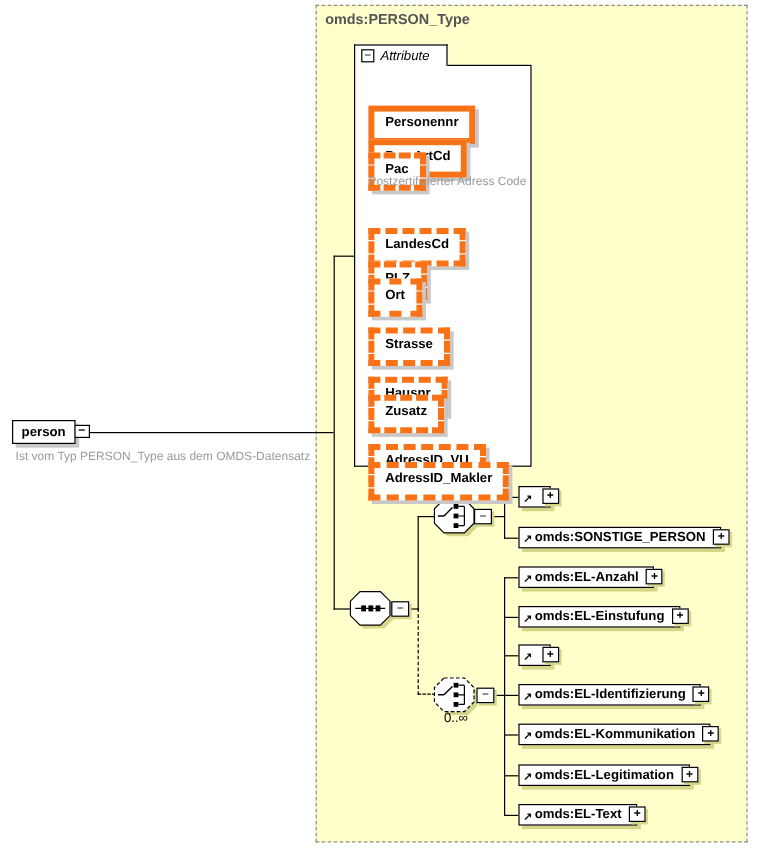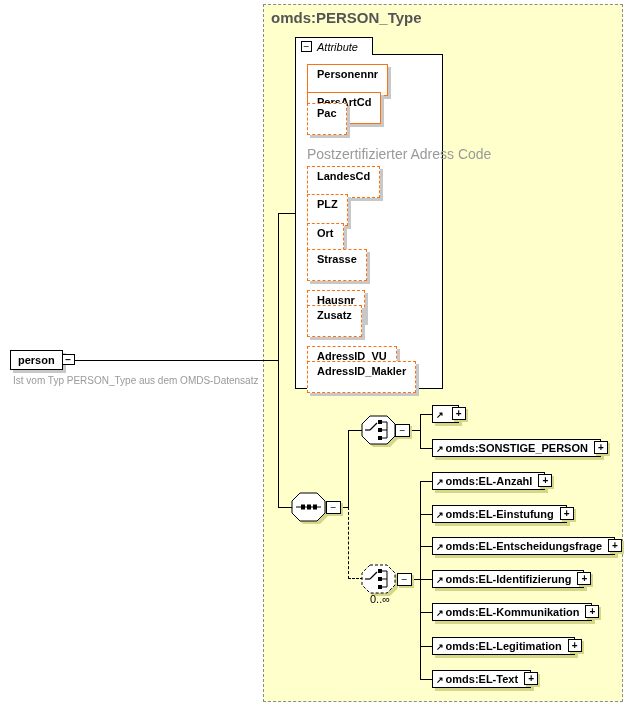--- a/index.html
+++ b/index.html
@@ -6,47 +6,47 @@
   #canvas{
     position:relative;width:634px;height:711px;background:#ffffff;
     font-family:"Liberation Sans", sans-serif;overflow:hidden;
   }
   
   .ct-container{
     position:absolute;left:263px;top:4px;width:360px;height:698px;
     background:#FFFFCC;border:1px dashed #8c8c8c;box-sizing:border-box;
   }
   .ct-label{
-    position:absolute;left:271px;top:9px;font-size:15px;font-weight:bold;color:#555555;
+    position:absolute;left:271px;top:9px;font-size:12px;font-weight:bold;color:#555555;
     white-space:nowrap;
   }
   
   .attr-panel{
     position:absolute;left:295px;top:54px;width:148px;height:335px;
     background:#ffffff;border:1px solid #000;box-sizing:border-box;z-index:1;
   }
   .attr-tab{
     position:absolute;left:295px;top:37px;width:78px;height:18px;
     background:#ffffff;border:1px solid #000;border-bottom:none;box-sizing:border-box;
     z-index:2;display:flex;align-items:center;padding-left:5px;
   }
   .attr-tab-label{font-size:11px;font-style:italic;margin-left:5px;white-space:nowrap;}
   .toggle-sm{
     width:11px;height:11px;border:1px solid #000;background:#fff;box-sizing:border-box;
     display:flex;align-items:center;justify-content:center;font-size:10px;line-height:1;
     cursor:default;
   }
   .attr{
     position:absolute;left:307px;height:32px;line-height:18px;box-sizing:border-box;
-    background:#fff;border:1px solid #f97316;padding:0 9px;font-size:11px;font-weight:bold;
-    white-space:nowrap;box-shadow:3px 3px 0 #c8c8c8;z-index:3;
+    background:#fff;border:5px solid #f97316;padding:0 9px;font-size:11px;font-weight:bold;
+    white-space:nowrap;box-shadow:3px 3px 0 #c8c8c8;z-index:3;margin-top:24px;
   }
   .attr.optional{border-style:dashed;}
   .attr-note{
-    position:absolute;left:307px;font-size:14px;color:#9a9a9a;white-space:nowrap;z-index:3;
+    position:absolute;left:307px;font-size:10px;color:#9a9a9a;white-space:nowrap;z-index:3;
   }
   
   .el-root{
     position:absolute;left:10px;top:350px;height:20px;line-height:18px;box-sizing:border-box;
     background:#fff;border:1px solid #000;padding:0 7px;font-size:11px;font-weight:bold;
     box-shadow:3px 3px 0 #c8c8c8;z-index:3;
   }
   .el-root .toggle-att{
     position:absolute;right:-13px;top:3px;width:13px;height:11px;border:1px solid #000;
     background:#fff;box-sizing:border-box;display:flex;align-items:center;justify-content:center;
@@ -121,21 +121,21 @@
     <span class="toggle-sm">−</span>
     <span class="attr-tab-label">Attribute</span>
   </div>
 
   <div class="attr" style="top:64px;">Personennr</div>
   <div class="attr" style="top:92px;">PersArtCd</div>
   <div class="attr optional" style="top:103px;">Pac</div>
   <div class="attr-note" style="top:146px;">Postzertifizierter Adress Code</div>
   <div class="attr optional" style="top:166px;">LandesCd</div>
   <div class="attr optional" style="top:194px;">PLZ</div>
-  <div class="attr optional" style="top:223px;">Ort</div>
+  <div class="attr optional" style="top:208px;">Ort</div>
   <div class="attr optional" style="top:249px;">Strasse</div>
   <div class="attr optional" style="top:290px;">Hausnr</div>
   <div class="attr optional" style="top:305px;text-align:center;">Zusatz</div>
   <div class="attr optional" style="top:346px;">AdressID_VU</div>
   <div class="attr optional" style="top:361px;">AdressID_Makler</div>
 
   <div class="el-root">
     <span>person</span>
     <span class="toggle-att">−</span>
   </div>
@@ -197,21 +197,20 @@
     <span>omds:EL-Anzahl</span>
     <span class="plusbox">+</span>
   </div>
   <div class="ebox" style="top:505px;">
     <span class="ref-arrow">↗</span>
     <span>omds:EL-Einstufung</span>
     <span class="plusbox">+</span>
   </div>
   <div class="ebox" style="top:537px;">
     <span class="ref-arrow">↗</span>
-    <span>omds:EL-Entscheidungsfrage</span>
     <span class="plusbox">+</span>
   </div>
   <div class="ebox" style="top:570px;">
     <span class="ref-arrow">↗</span>
     <span>omds:EL-Identifizierung</span>
     <span class="plusbox">+</span>
   </div>
   <div class="ebox" style="top:603px;">
     <span class="ref-arrow">↗</span>
     <span>omds:EL-Kommunikation</span>

